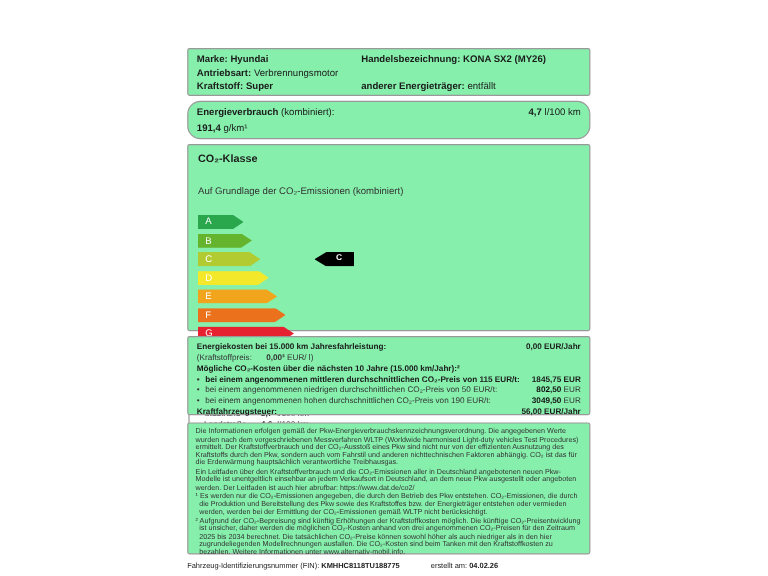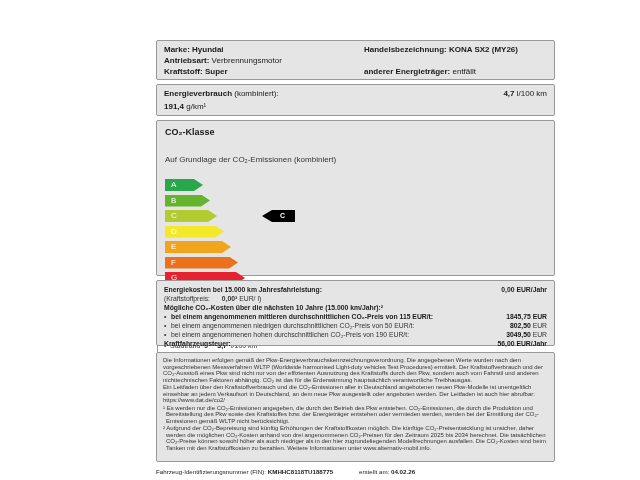--- a/index.html
+++ b/index.html
@@ -7,30 +7,30 @@
     width:640px;height:480px;position:relative;background:#ffffff;
     font-family:"Liberation Sans", sans-serif;color:#1a1a1a;
     -webkit-font-smoothing:antialiased;overflow:hidden;
   }
   .label{position:absolute;left:156px;top:0;width:331px;height:480px;}
   .title{
     font-family:"DejaVu Serif", serif;font-weight:bold;font-size:14px;
     line-height:1.22;text-align:center;color:#262626;margin-top:4px;letter-spacing:-0.3px;
   }
   .box{
-    position:absolute;left:0;width:399px;box-sizing:border-box;
-    border:1px solid #999;border-radius:2px;background:#e5e5e5;
+    position:absolute;left:0;width:336px;box-sizing:border-box;
+    border:1px solid #999;border-radius:2px;background:#86efac;
   }
   
   .box-vehicle{top:40px;height:40px;padding:3px 7px;font-size:8px;line-height:11px;}
   .vrow{display:flex;}
   .vcell-r{width:183px;}
   .b{font-weight:bold;}
   
-  .box-consumption{top:84px;height:32px;padding:3px 7px;font-size:8px;line-height:12.5px;}
+  .box-consumption{top:84px;height:32px;padding:3px 7px;font-size:8px;line-height:12.5px;border-radius:11px;}
   .crow{display:flex;justify-content:space-between;}
   
   .box-class{top:120px;height:156px;display:flex;padding:0;flex-direction:column;}
   .class-left{flex:1;padding:6px 8px;box-sizing:border-box;}
   .class-right{width:114px;border-left:1px solid #999;padding:5px 6px;box-sizing:border-box;font-size:7px;}
   .class-heading{font-size:9px;font-weight:bold;}
   .class-sub{font-size:8px;color:#333;margin-top:18px;}
   .arrows{position:relative;margin-top:15px;}
   .arrow{
     height:12px;margin-bottom:3.5px;color:#fff;font-size:8px;line-height:12px;

